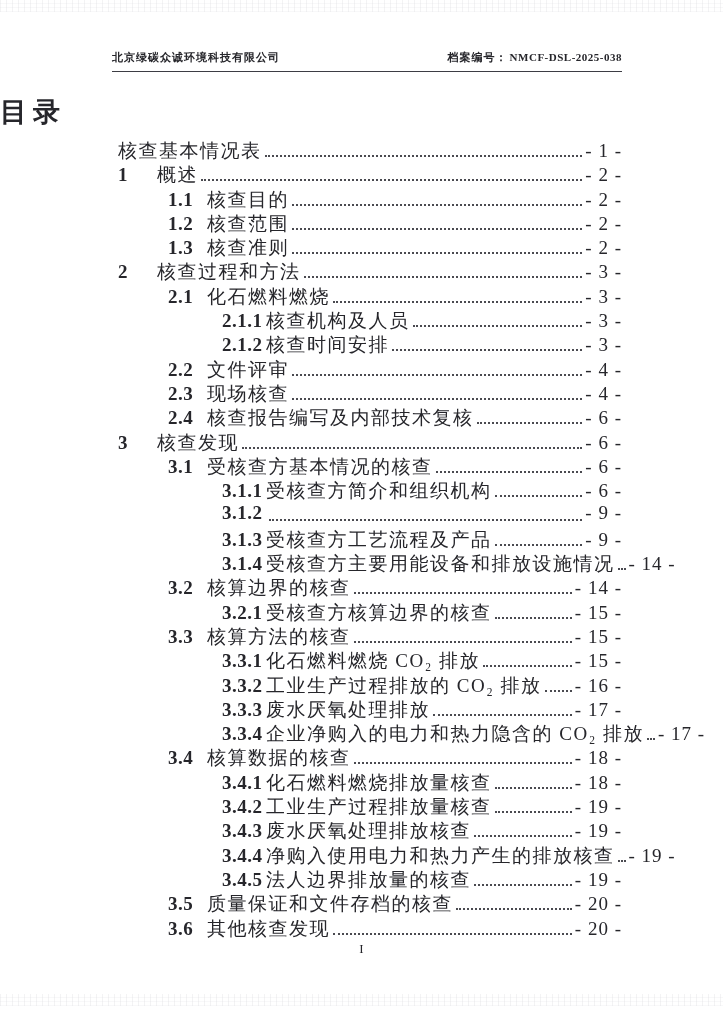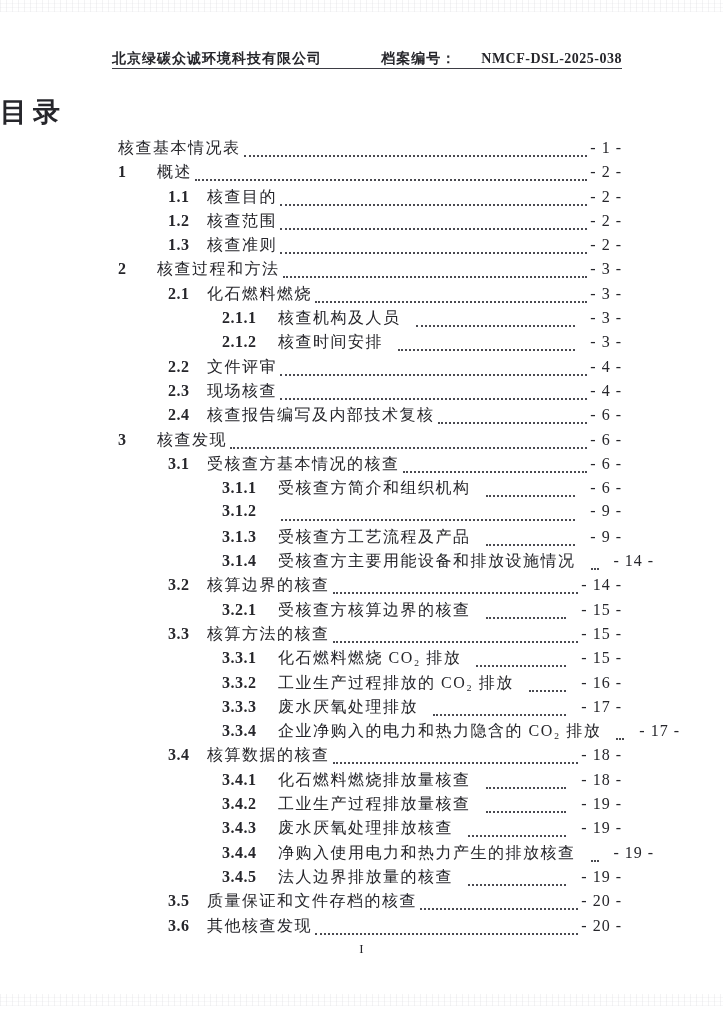--- a/index.html
+++ b/index.html
@@ -24,49 +24,49 @@
     opacity: .35;
     pointer-events: none;
   }
   .noise-top { top: 0; height: 12px; }
   .noise-bottom { top: 994px; height: 12px; }
 
   .doc-header {
     position: absolute;
     top: 50px; left: 112px; right: 101px;
     display: flex; justify-content: space-between; align-items: flex-end;
-    font-size: 14px; font-weight: bold; letter-spacing: 1px;
-    padding-bottom: 0;
+    font-size: 11px; font-weight: bold; letter-spacing: 1px;
+    padding-bottom: 6px;
     border-bottom: 1.5px solid #3d3d44;
     white-space: nowrap;
   }
-  .archive { display: flex; gap: 25px; align-items: baseline; }
+  .archive { display: flex; gap: 2px; align-items: baseline; }
   .archive-no { letter-spacing: .5px; }
 
   .doc-title {
     position: absolute;
     top: 94px; left: 0; right: 0;
     text-align: left;
     font-size: 27px; font-weight: bold;
     letter-spacing: 6px;
   }
 
   .toc {
     position: absolute;
     top: 138px; left: 112px; right: 101px;
   }
   .toc-row {
     display: flex; align-items: baseline;
     height: 24.3px;
-    font-size: 16px;
+    font-size: 19px;
     white-space: nowrap;
   }
   .toc-row.lvl0 { padding-left: 6px; }
   .toc-row.lvl1 { padding-left: 56px; }
-  .toc-row.lvl2 { padding-left: 110px; gap: 12px; }
+  .toc-row.lvl2 { padding-left: 110px; }
   .num { font-weight: bold; flex: none; letter-spacing: .5px; }
   .lvl0 .num { min-width: 39px; }
   .lvl1 .num { min-width: 39px; }
   .lvl2 .num { min-width: 44px; }
   .num.empty { min-width: 0; }
   .label { flex: none; letter-spacing: 1.5px; }
   .dots {
     flex: 1 1 auto;
     min-width: 8px;
     border-bottom: 2px dotted #4a4a50;

